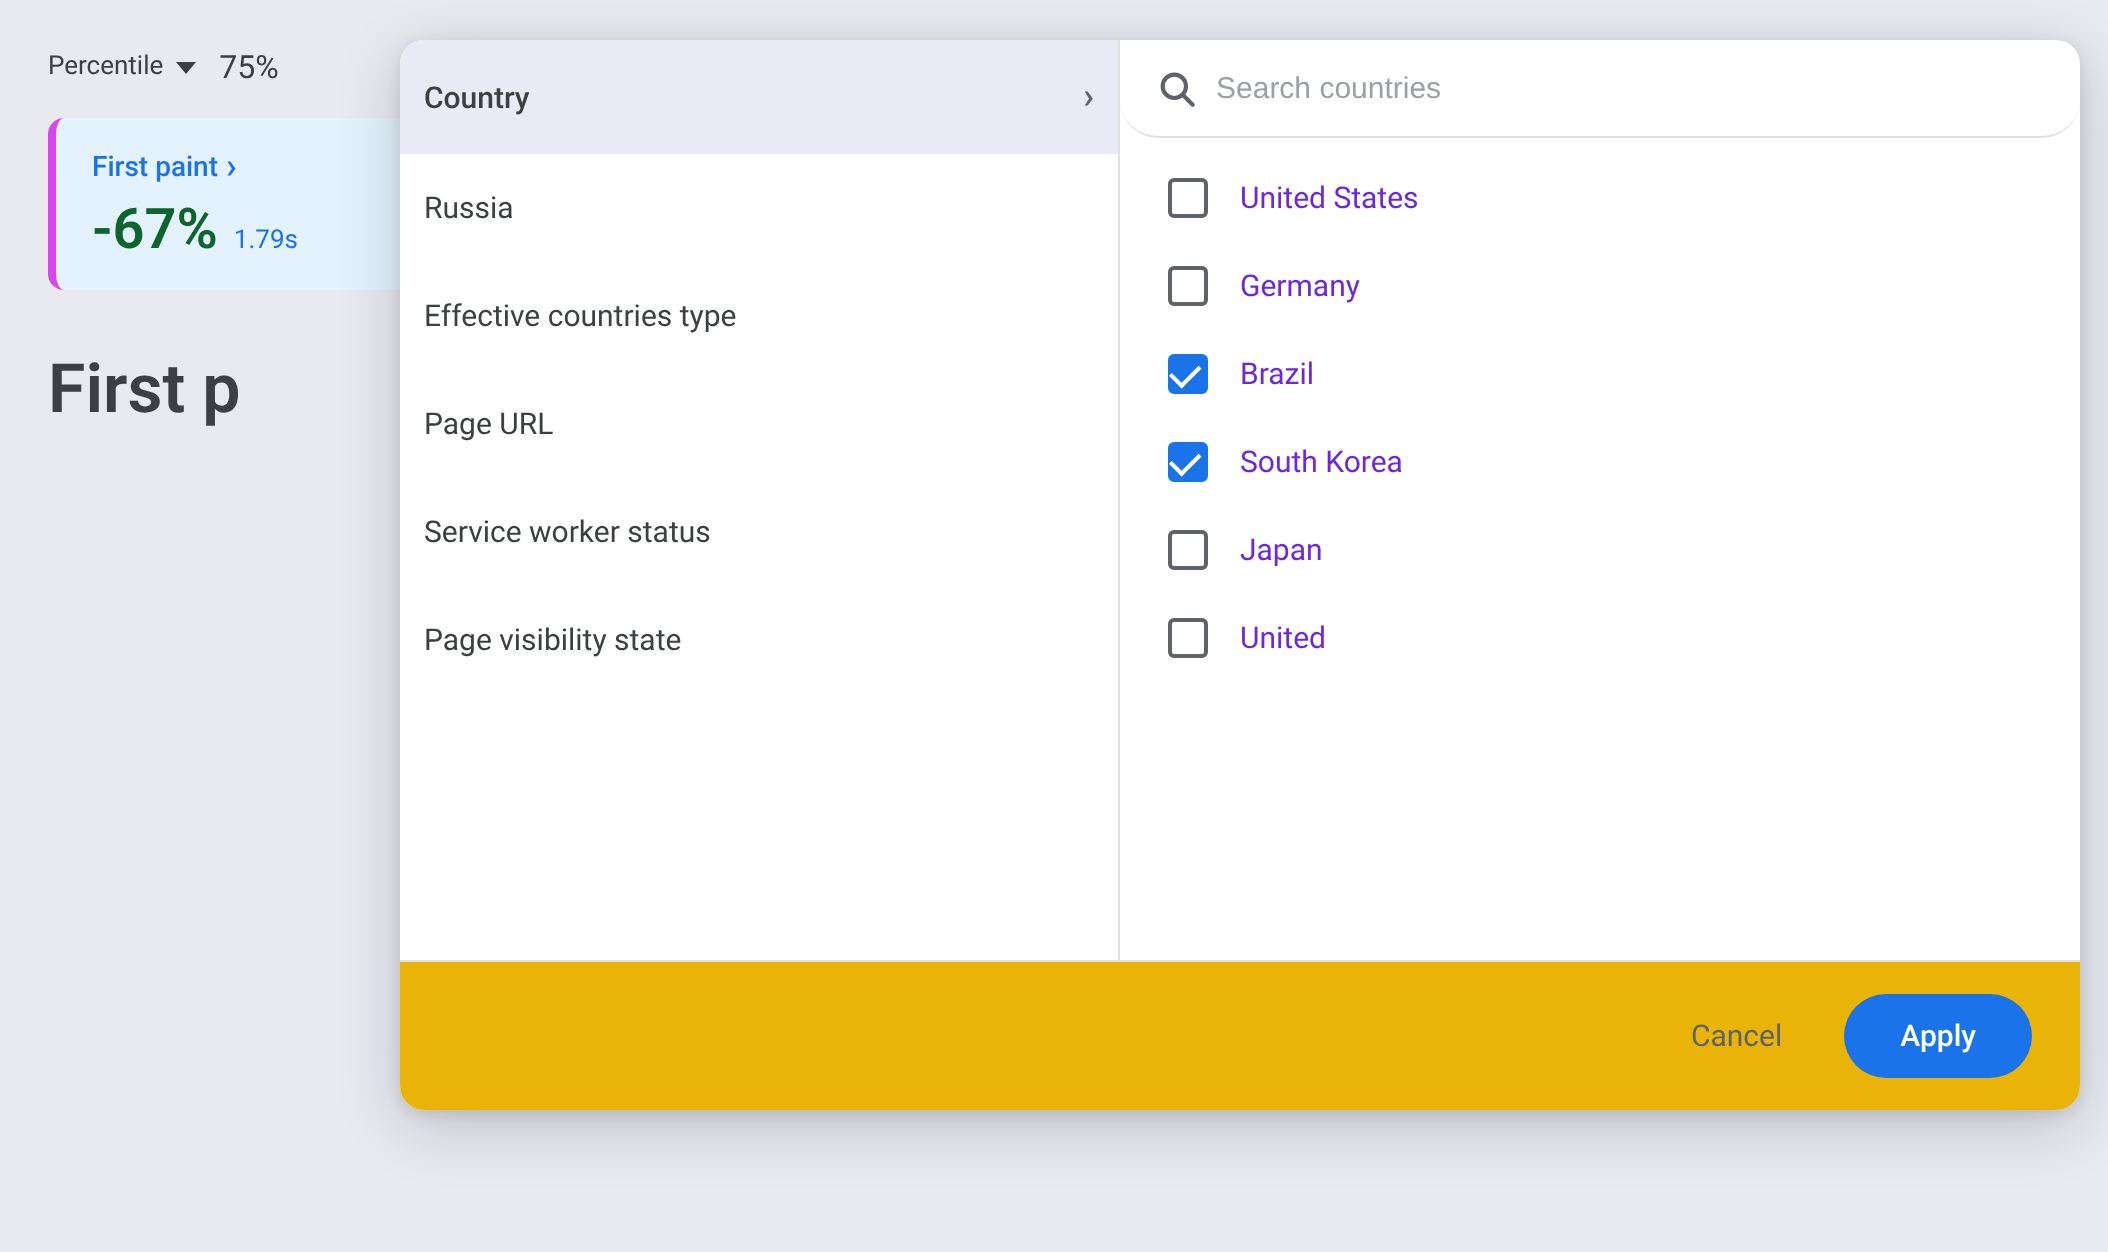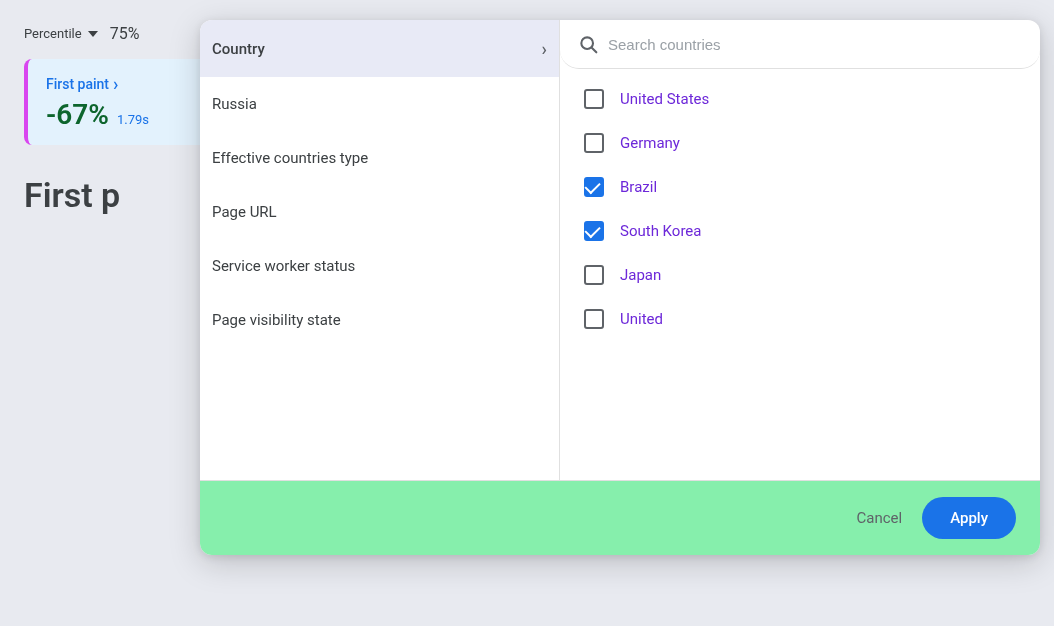--- a/index.html
+++ b/index.html
@@ -221,22 +221,22 @@
       color: #6d28d9;
     }
 
     
     .dialog-footer {
       display: flex;
       align-items: center;
       justify-content: flex-end;
       padding: 16px 24px;
       border-top: 1px solid #e0e0e0;
-      gap: 0;
-      background: #86efac;
+      gap: 11px;
+      background: #eab308;
     }
 
     .cancel-btn {
       background: transparent;
       border: none;
       font-size: 15px;
       color: #5f6368;
       cursor: pointer;
       padding: 10px 20px;
       border-radius: 6px;

